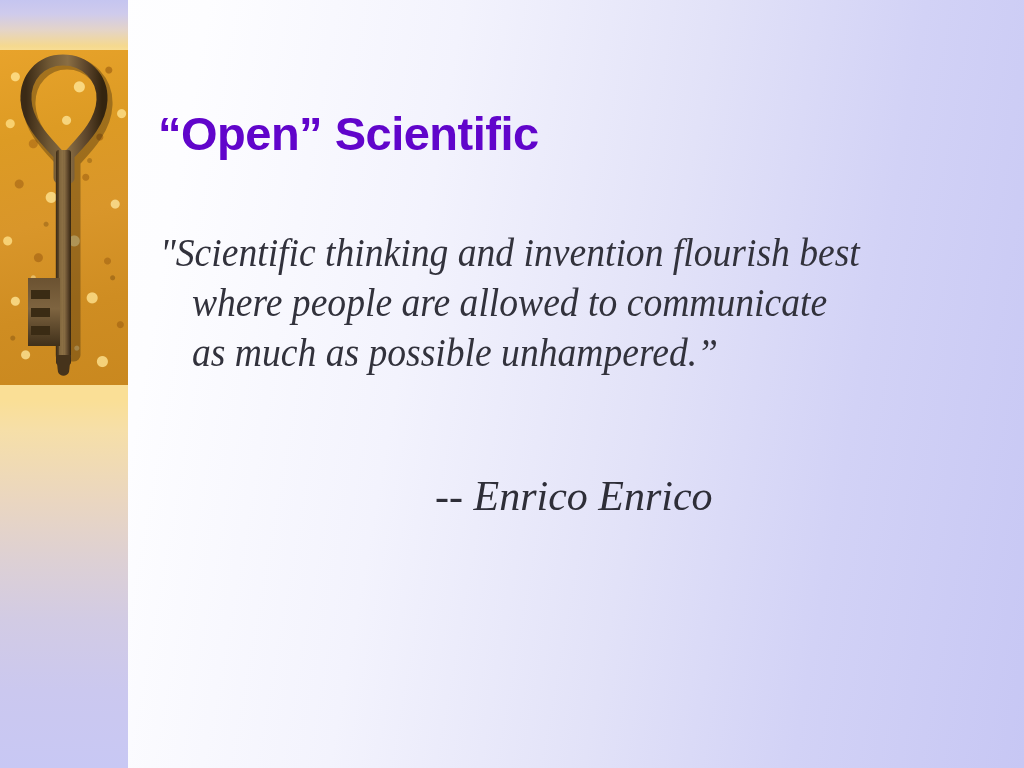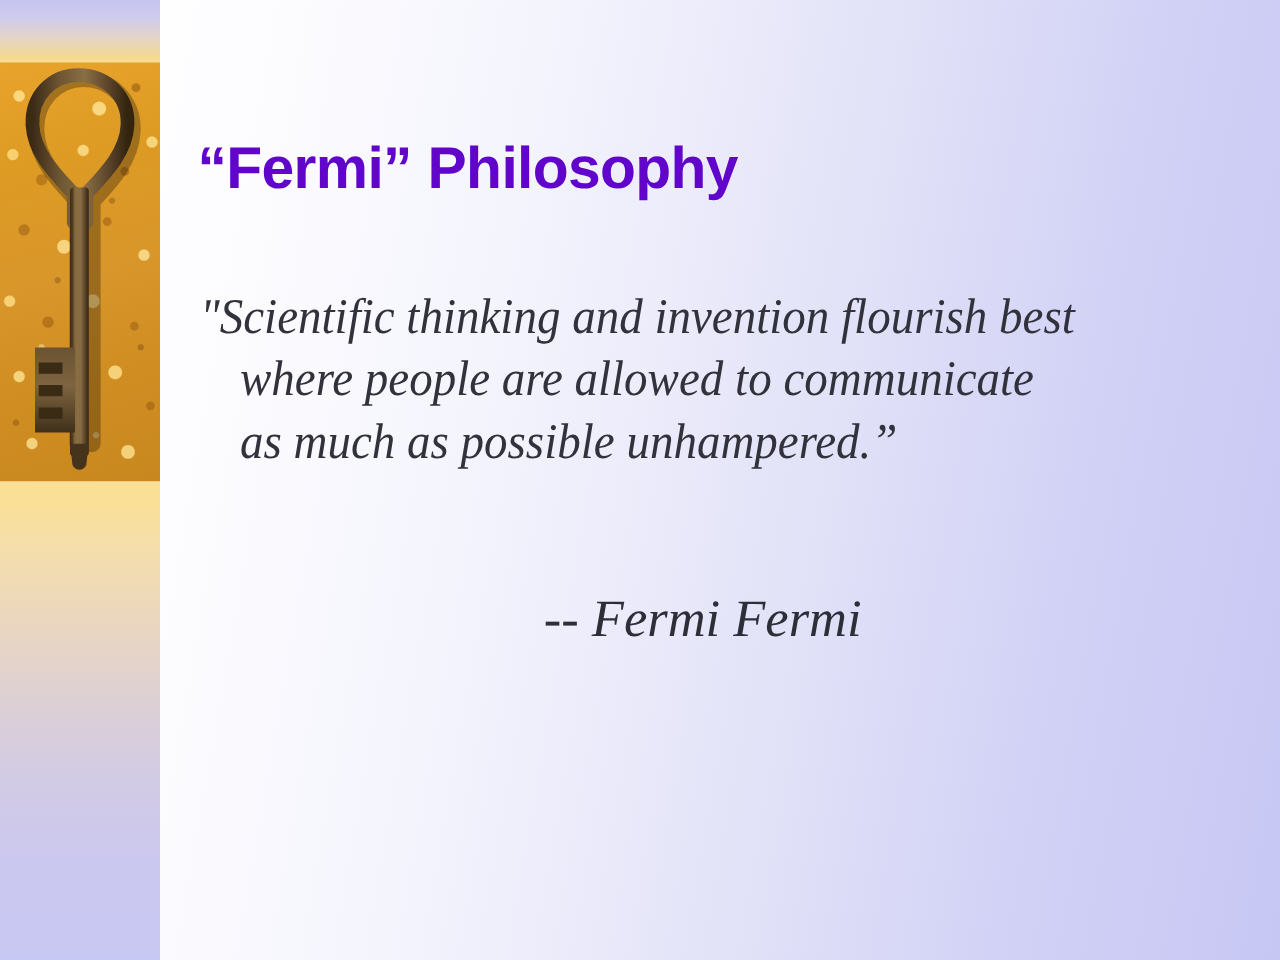--- a/index.html
+++ b/index.html
@@ -192,23 +192,23 @@
           <rect x="31" y="240" width="19" height="9" fill="#3a2b14"></rect>
           <rect x="31" y="258" width="19" height="9" fill="#3a2b14"></rect>
           <rect x="31" y="276" width="19" height="9" fill="#3a2b14"></rect>
         </g>
 
         <path d="M56 305 L71 305 L69 322 C 67 327, 60 327, 58 322 Z" fill="#46331b"></path>
       </svg>
     </div>
   </div>
 
-  <h1 id="title">“Fermi” Philosophy</h1>
+  <h1 id="title">“Open” Scientific</h1>
 
   <div id="quote-block">
     <div class="qline">"Scientific thinking and invention flourish best</div>
     <div class="qline indent">where people are allowed to communicate</div>
     <div class="qline indent">as much as possible unhampered.”</div>
   </div>
 
-  <div id="attribution">-- Fermi Fermi</div>
+  <div id="attribution">-- Enrico Enrico</div>
 
 </div>
 
 </body></html>

